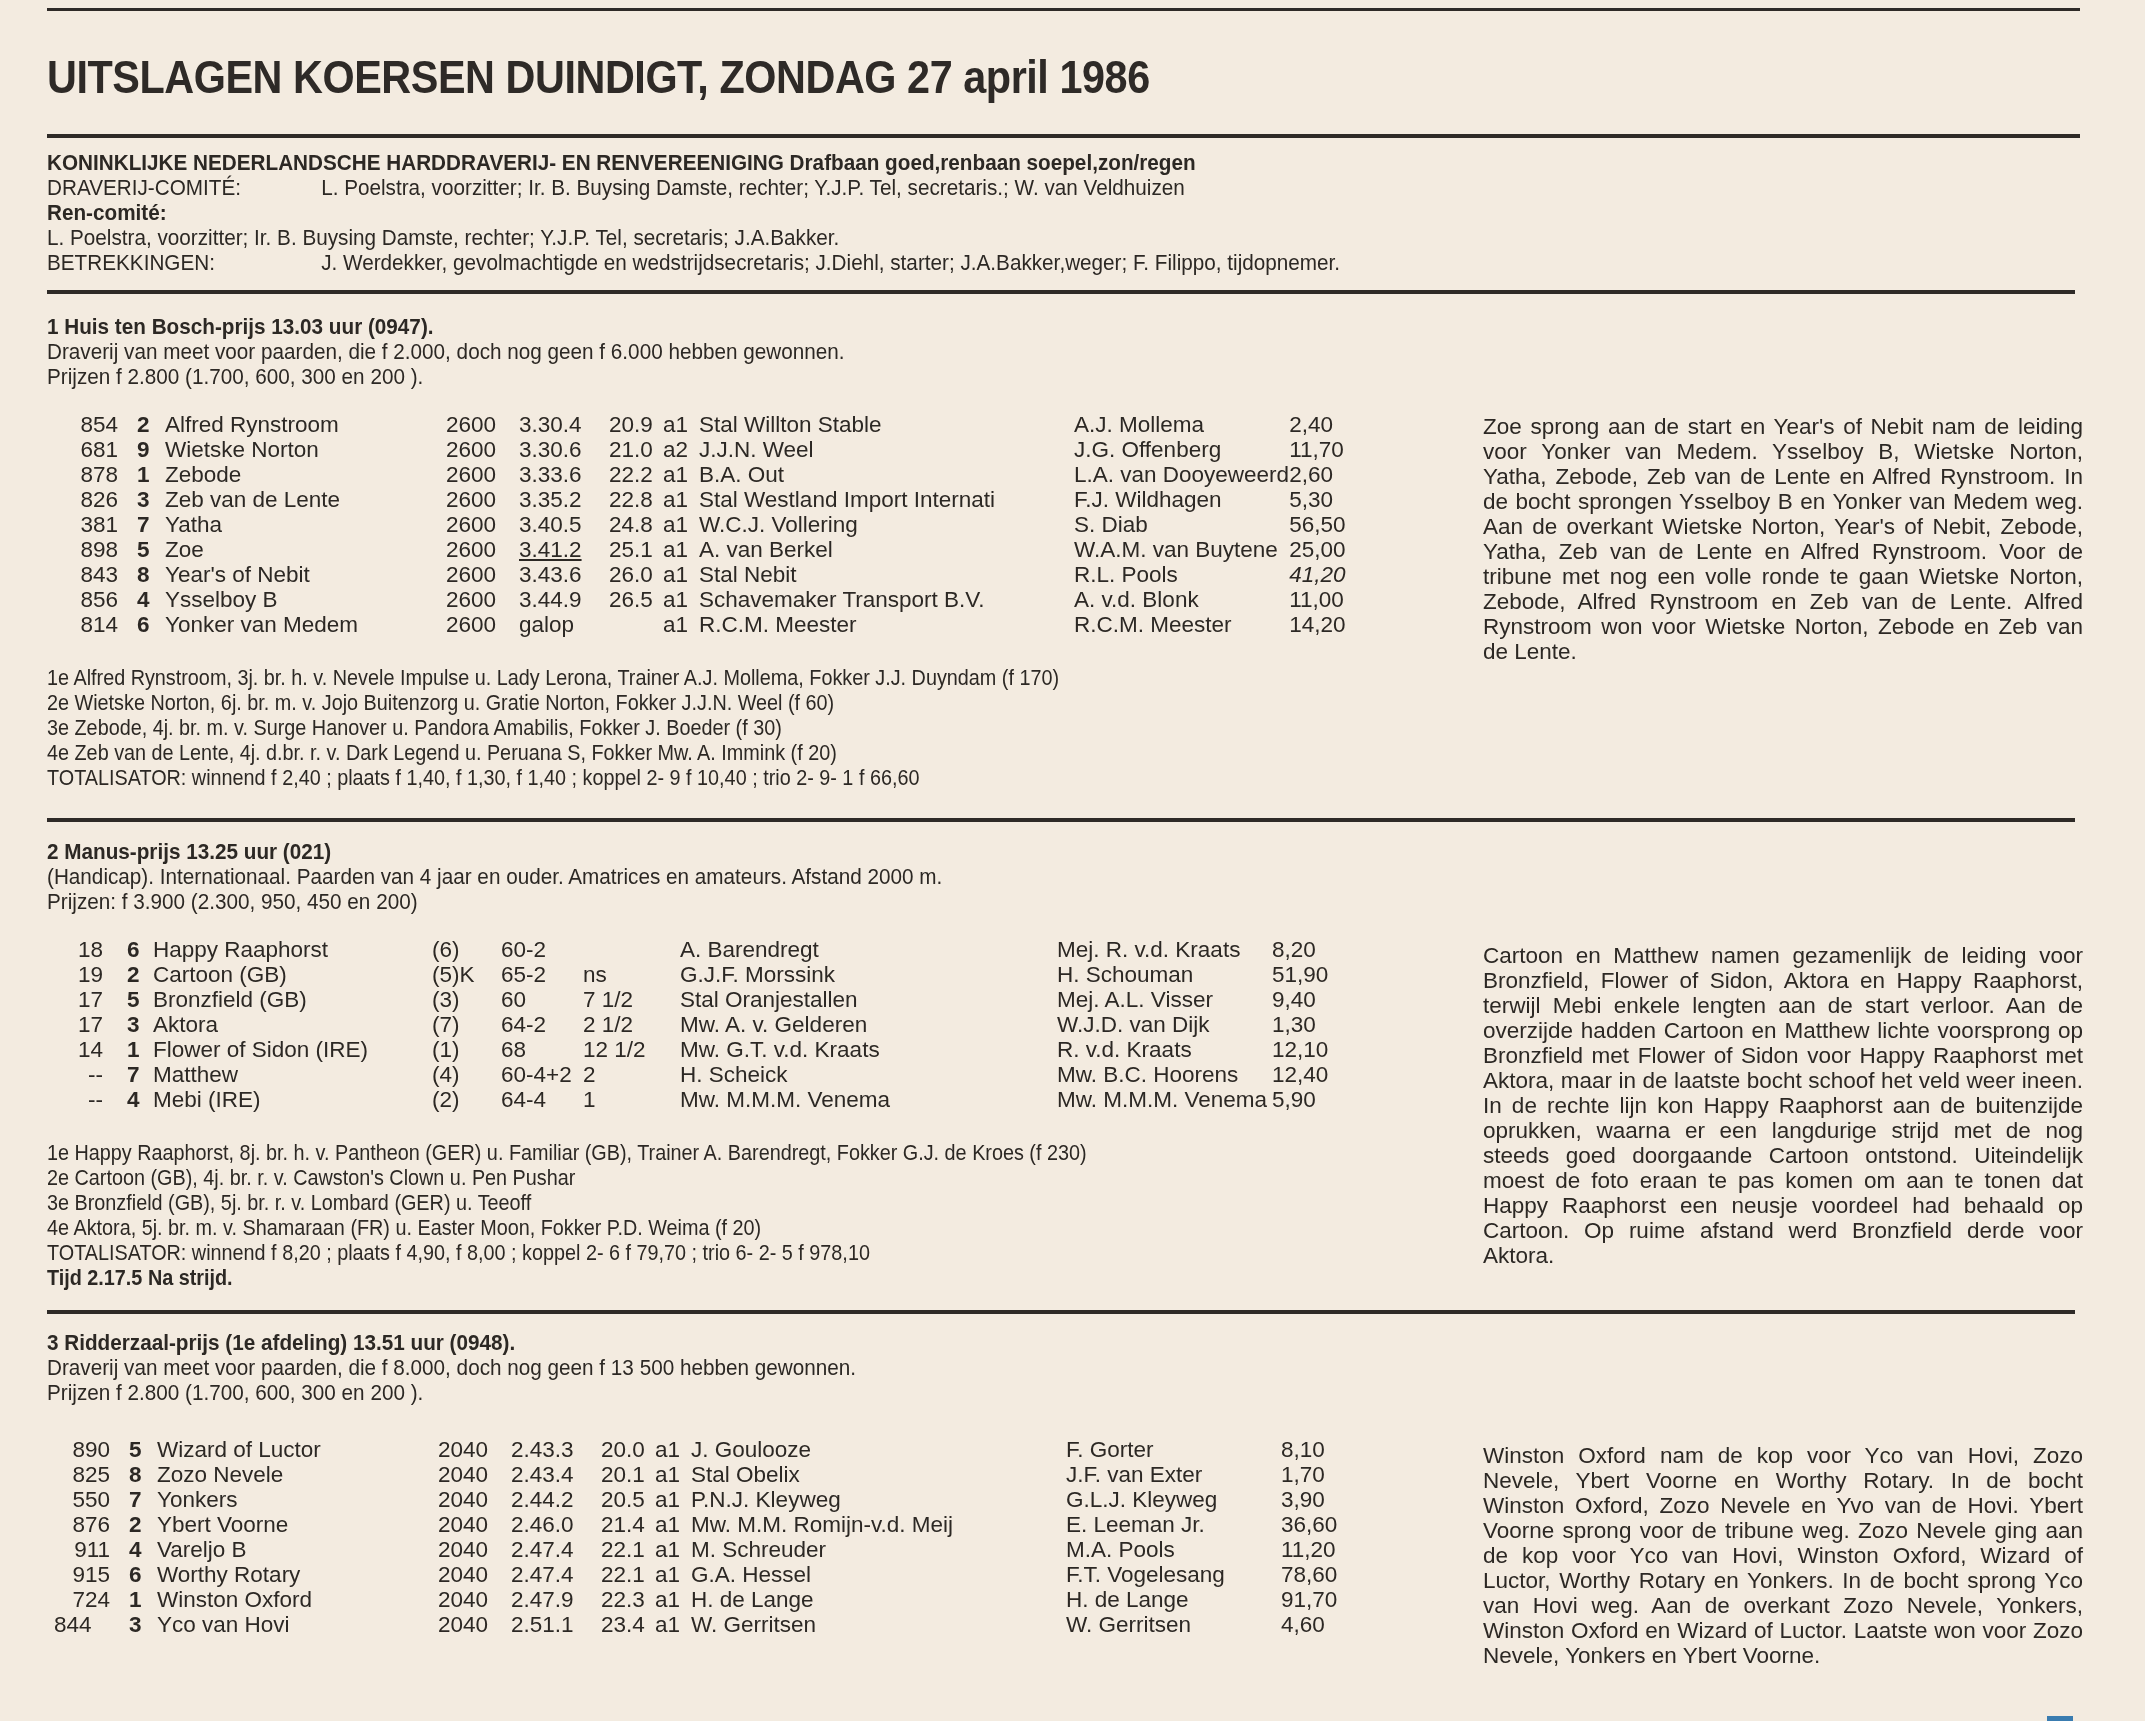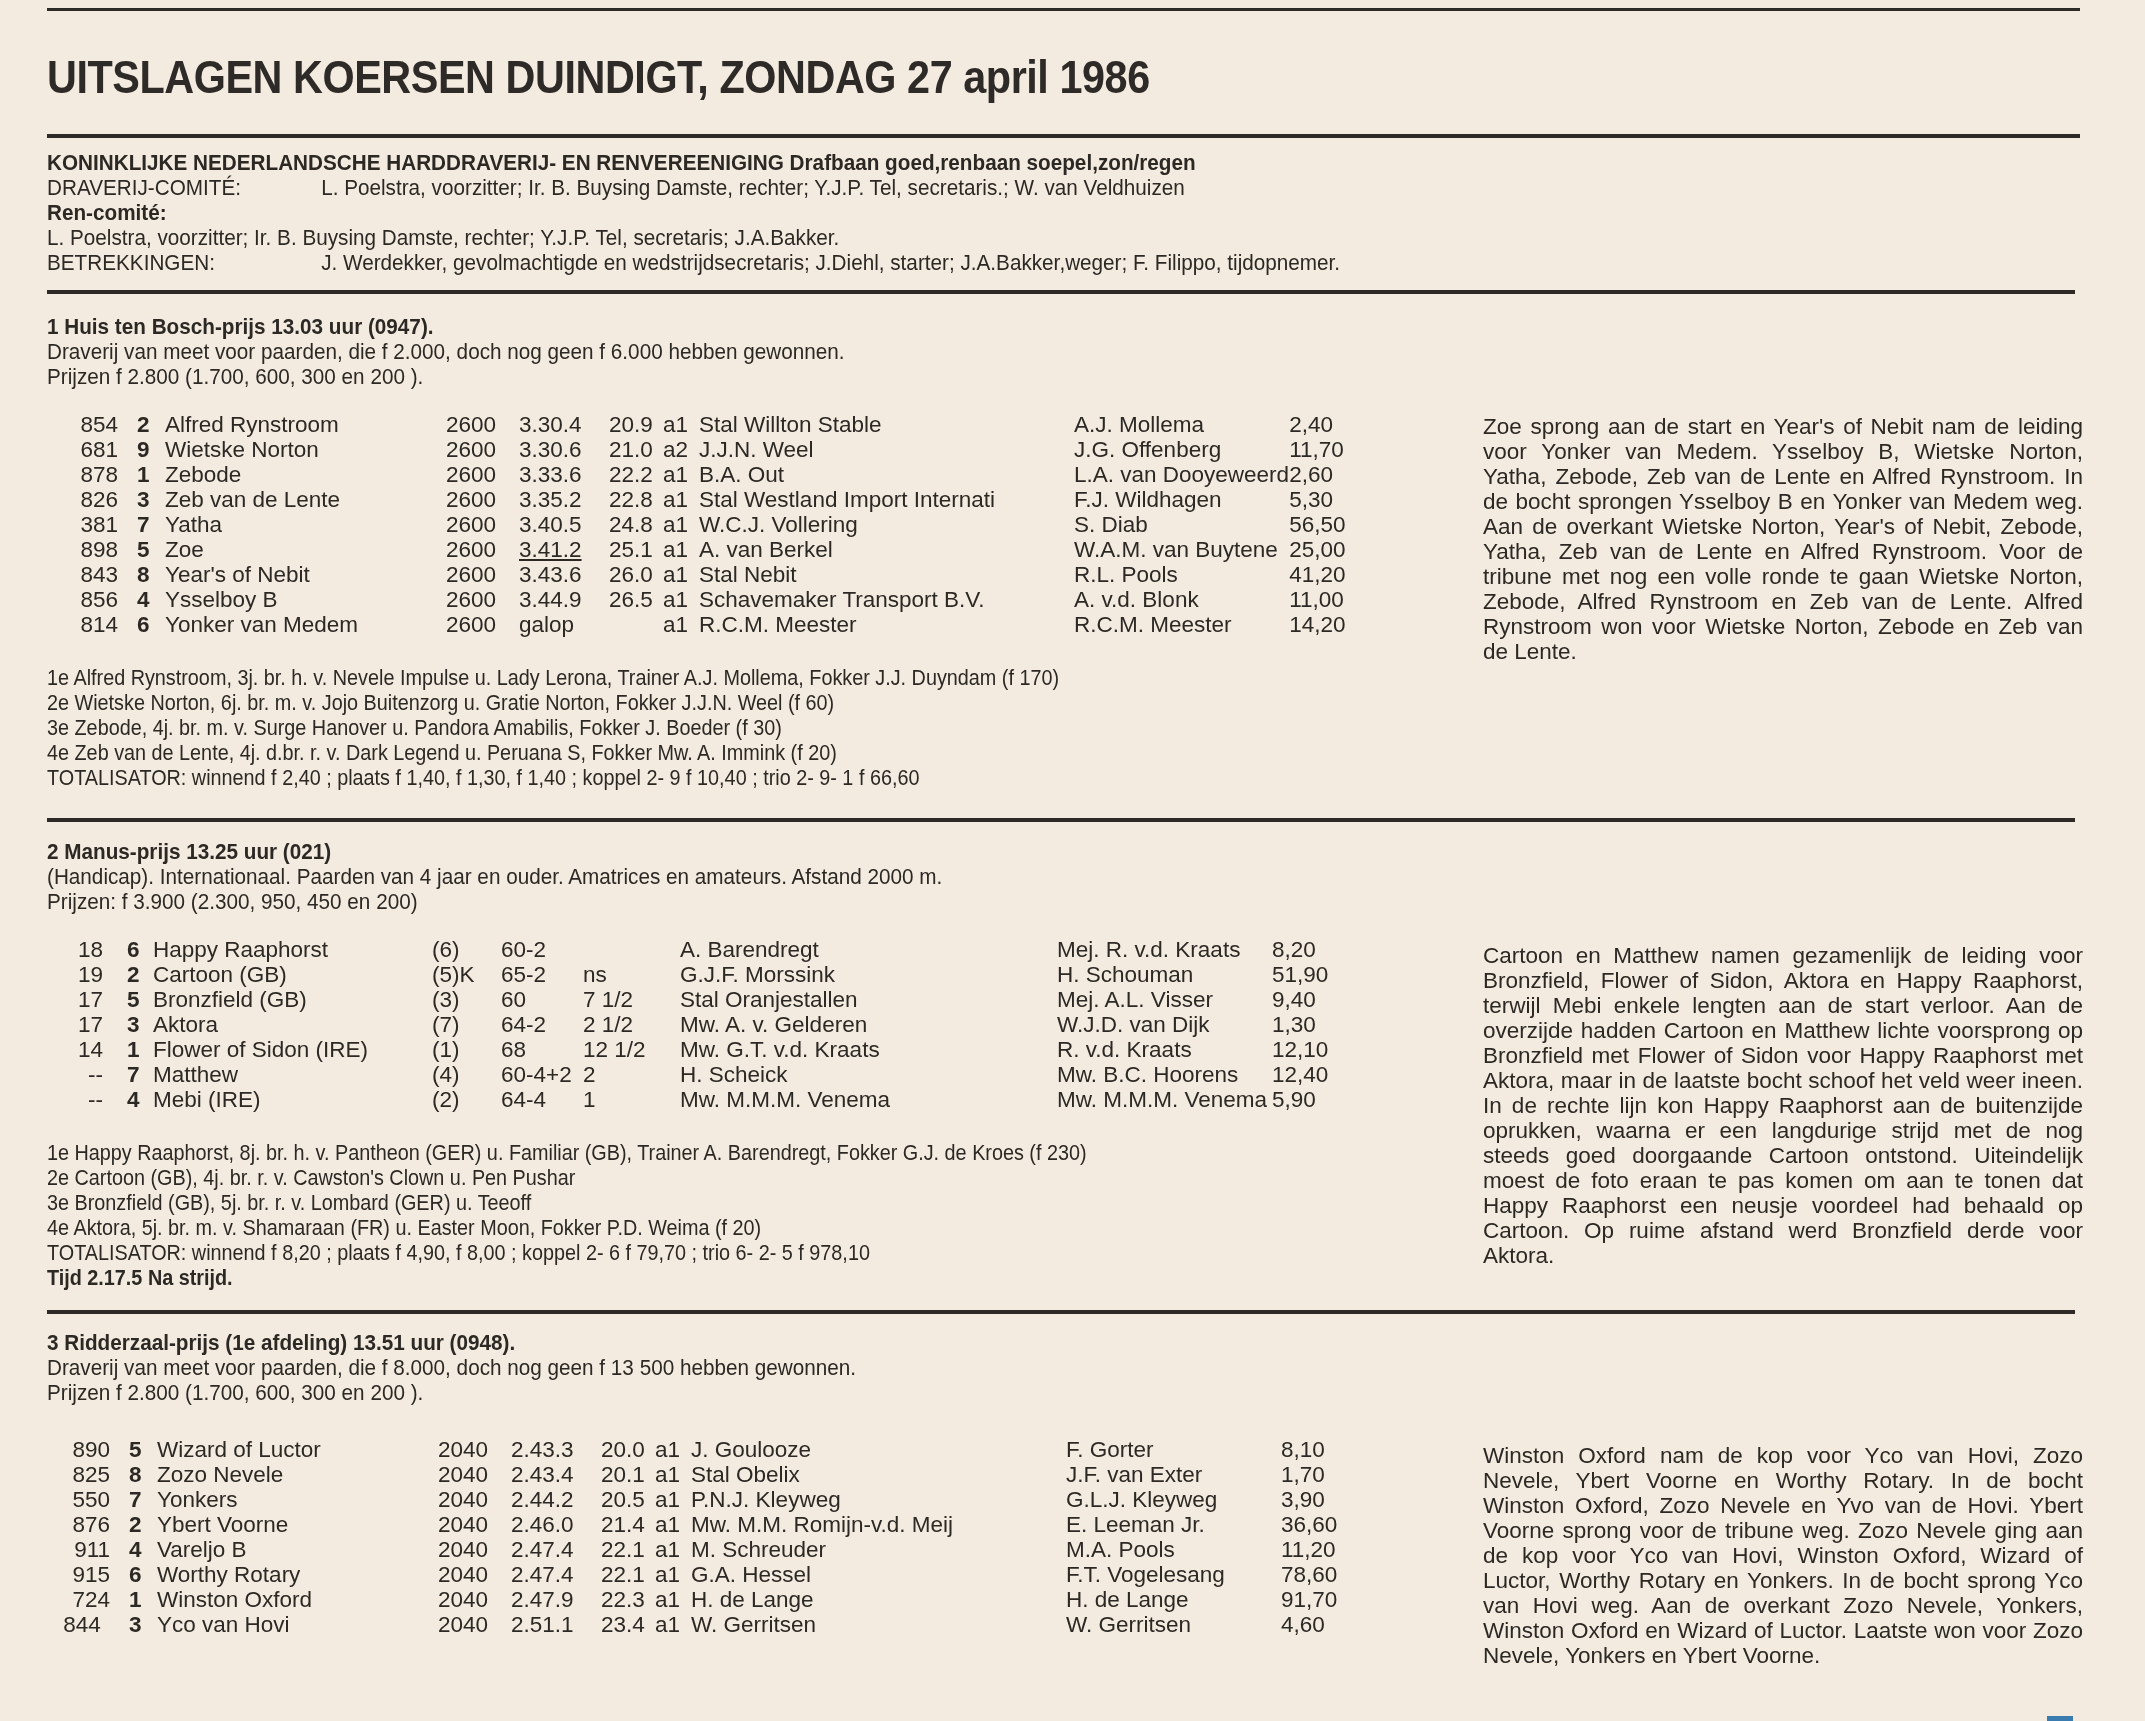--- a/index.html
+++ b/index.html
@@ -150,21 +150,21 @@
         <tr>
           <td style="width:56px;text-align:right;padding-right:19px;">843</td>
           <td class="bold" style="width:28px;">8</td>
           <td style="width:281px;">Year's of Nebit</td>
           <td style="width:73px;">2600</td>
           <td style="width:90px;">3.43.6</td>
           <td style="width:54px;">26.0</td>
           <td style="width:36px;">a1</td>
           <td style="width:375px;">Stal Nebit</td>
           <td style="width:215px;">R.L. Pools</td>
-          <td class="num" style="width:75px;">41,20</td>
+          <td class="num" style="width:75px;font-style:italic;">41,20</td>
         </tr>
         <tr>
           <td style="width:56px;text-align:right;padding-right:19px;">856</td>
           <td class="bold" style="width:28px;">4</td>
           <td style="width:281px;">Ysselboy B</td>
           <td style="width:73px;">2600</td>
           <td style="width:90px;">3.44.9</td>
           <td style="width:54px;">26.5</td>
           <td style="width:36px;">a1</td>
           <td style="width:375px;">Schavemaker Transport B.V.</td>
@@ -385,21 +385,21 @@
           <td style="width:281px;">Winston Oxford</td>
           <td style="width:73px;">2040</td>
           <td style="width:90px;">2.47.9</td>
           <td style="width:54px;">22.3</td>
           <td style="width:36px;">a1</td>
           <td style="width:375px;">H. de Lange</td>
           <td style="width:215px;">H. de Lange</td>
           <td class="num" style="width:75px;">91,70</td>
         </tr>
         <tr>
-          <td style="width:56px;text-align:center;padding-right:19px;">844</td>
+          <td style="width:56px;text-align:left;padding-right:19px;">844</td>
           <td class="bold" style="width:28px;">3</td>
           <td style="width:281px;margin-left:16px;">Yco van Hovi</td>
           <td style="width:73px;">2040</td>
           <td style="width:90px;">2.51.1</td>
           <td style="width:54px;">23.4</td>
           <td style="width:36px;">a1</td>
           <td style="width:375px;">W. Gerritsen</td>
           <td style="width:215px;">W. Gerritsen</td>
           <td class="num" style="width:75px;">4,60</td>
         </tr>

